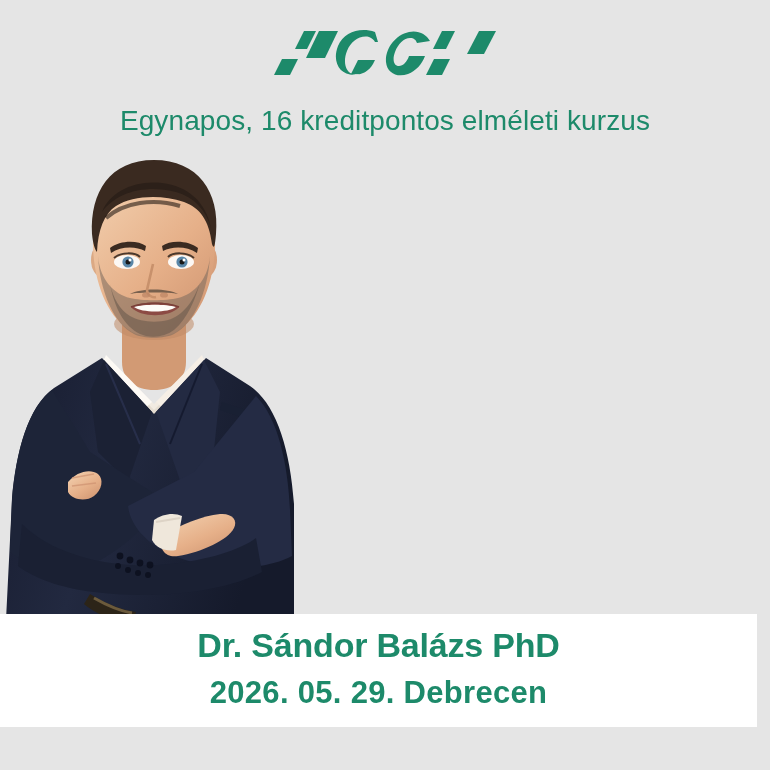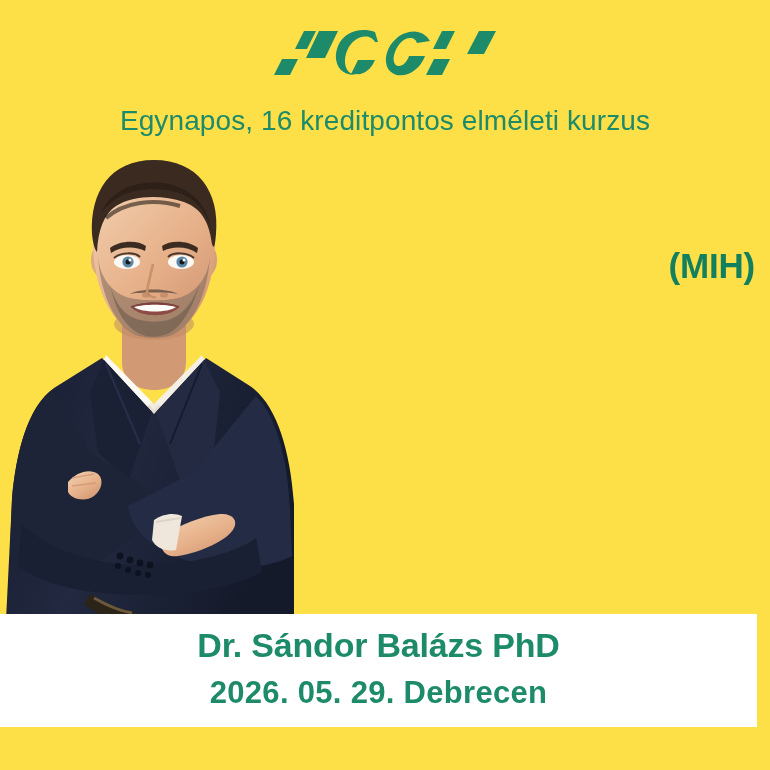--- a/index.html
+++ b/index.html
@@ -8,21 +8,21 @@
     background: #ffffff;
   }
   body {
     font-family: "Liberation Sans", sans-serif;
   }
 
   #poster {
     position: relative;
     width: 770px;
     height: 770px;
-    background: #fde047;
+    background: #e5e5e5;
     overflow: hidden;
   }
 
   
   #logo-wrap {
     position: absolute;
     left: 0;
     top: 22px;
     width: 770px;
     height: 62px;
@@ -261,21 +261,20 @@
         <ellipse cx="170" cy="143" rx="4" ry="2.6" fill="#bc8564" opacity="0.7"></ellipse>
 
         <path d="M137,155 C148,149 174,149 185,155 C176,166 146,166 137,155 Z" fill="#8c4b44"></path>
         <path d="M140,155 C150,152 172,152 182,155 C174,161 148,161 140,155 Z" fill="#fdfcf8"></path>
         <path d="M137,155 C148,150 174,150 185,155" stroke="#7a4039" stroke-width="1.5" fill="none"></path>
       </g>
     </svg>
   </div>
 
   <div id="title-block">
-    <span class="tline">(MIH)</span>
   </div>
 
   <div id="footer-band">
     <div id="presenter-name">Dr. Sándor Balázs PhD</div>
     <div id="event-date">2026. 05. 29. Debrecen</div>
   </div>
 
 </div>
 
 </body></html>

